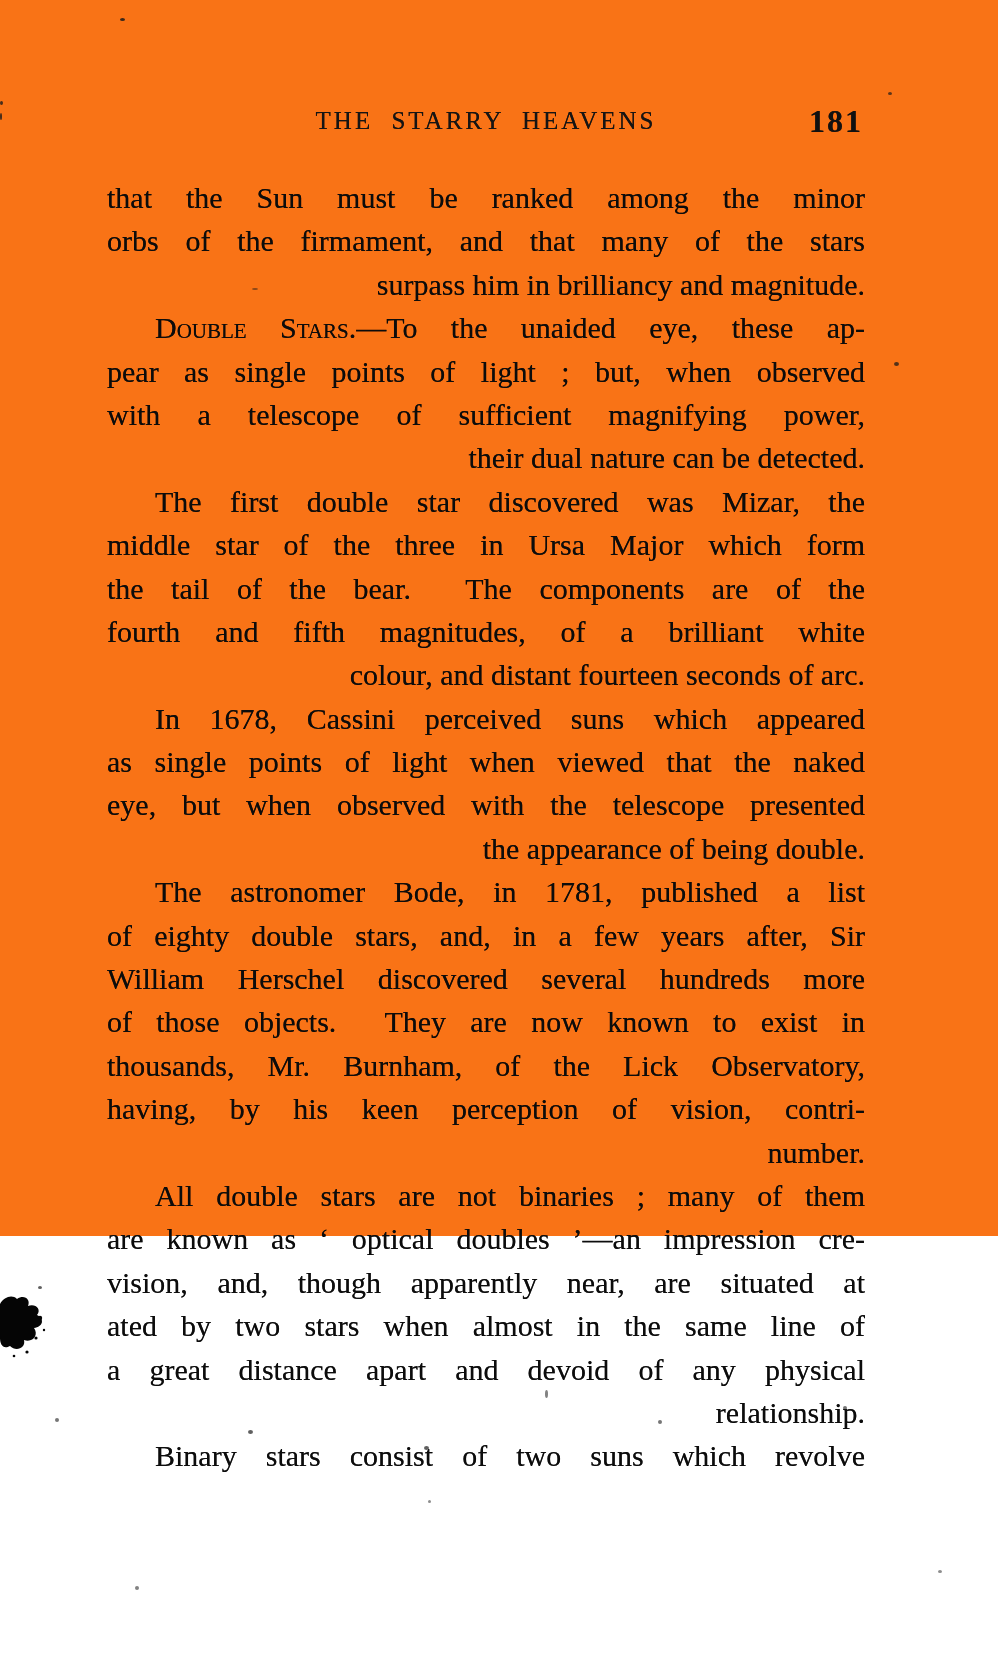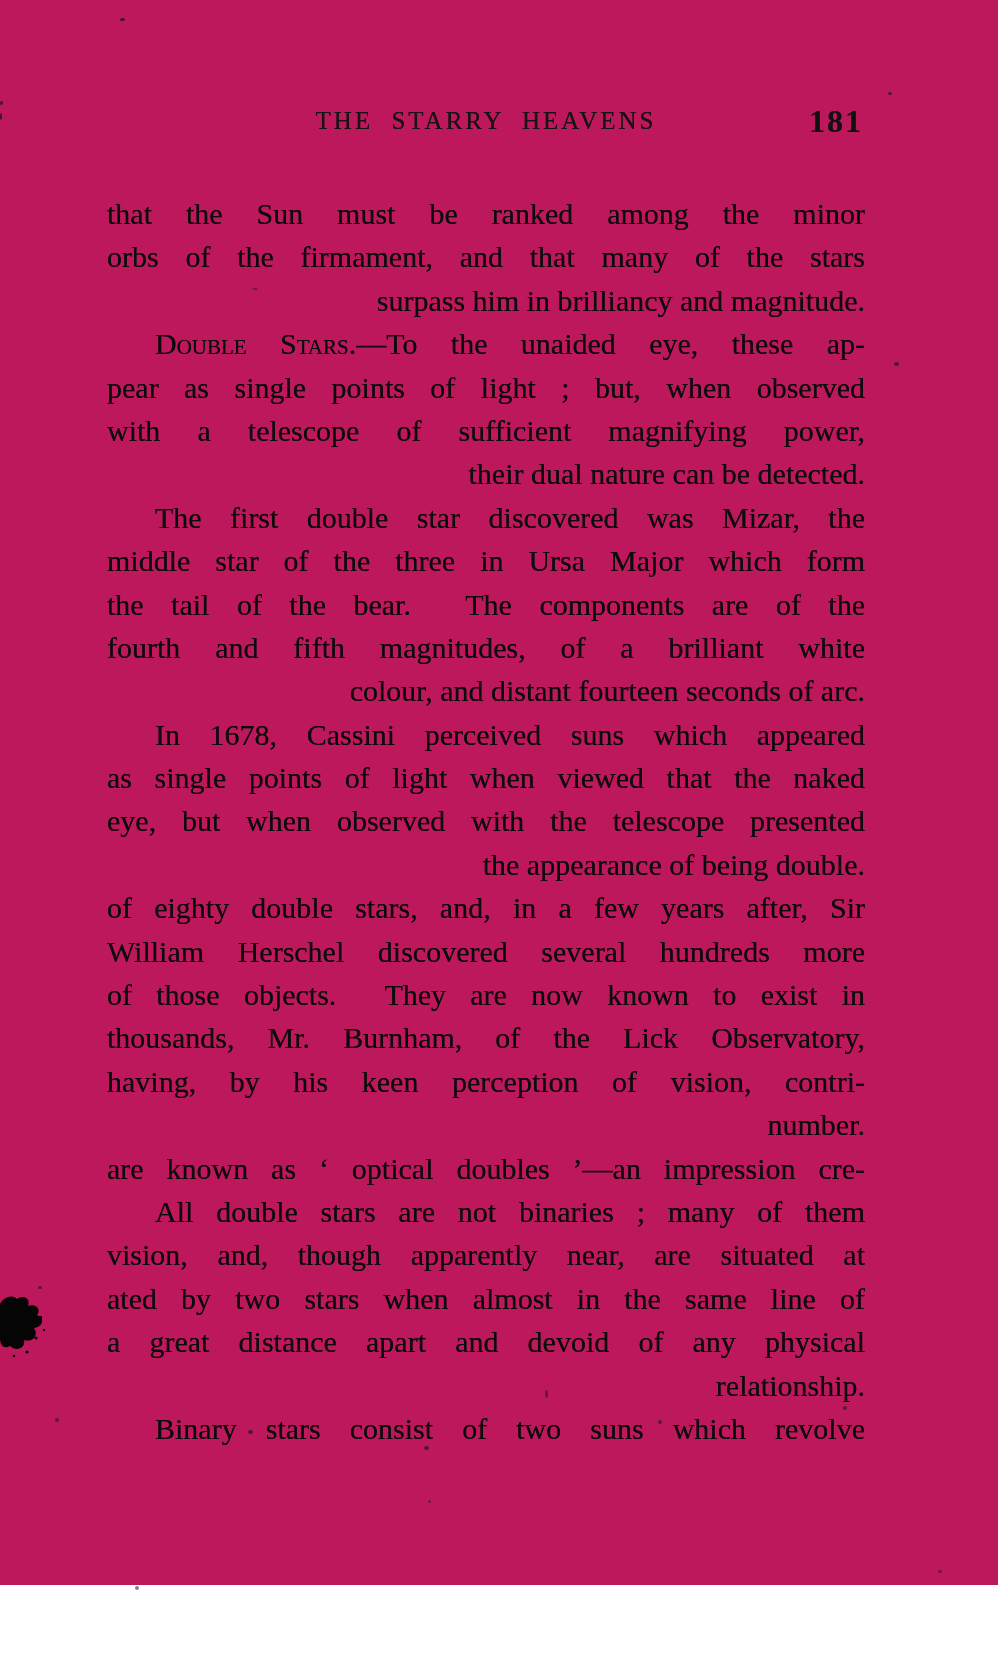--- a/index.html
+++ b/index.html
@@ -2,40 +2,40 @@
 <html><head>
 <meta charset="utf-8">
 <style>
   html,body{margin:0;padding:0;}
   body{
     width:998px;height:1660px;position:relative;overflow:hidden;
     background:#ffffff;
     font-family:"Liberation Serif","DejaVu Serif",serif;
   }
   .page{
-    position:absolute;left:0;top:0;width:998px;height:1585px;background:#be185d;
+    position:absolute;left:0;top:0;width:998px;height:1236px;background:#f97316;
   }
   .running-header{
     position:absolute;left:107px;top:104px;width:758px;height:34px;
   }
   .header-title{
     position:absolute;left:0;right:0;text-align:center;
     font-size:25px;line-height:34px;color:#151515;
     letter-spacing:3px;word-spacing:9px;
     text-shadow:0 0 0.6px rgba(0,0,0,0.75);
   }
   .page-number{
     position:absolute;right:2px;top:0;
     font-size:32px;line-height:34px;font-weight:bold;color:#111;
     letter-spacing:2px;
     text-shadow:0 0 0.5px rgba(0,0,0,0.6);
     text-align:right;
   }
   .text-block{
-    position:absolute;left:107px;top:192px;width:758px;
+    position:absolute;left:107px;top:176px;width:758px;
     font-size:30px;color:#0c0c0c;
     text-shadow:0 0 0.55px rgba(0,0,0,0.7);
   }
   .text-line{
     height:43.4px;line-height:43.4px;overflow:hidden;white-space:normal;
   }
   .text-line.justify{text-align:justify;text-align-last:justify;}
   .text-line.left{text-align:right;}
   .text-line.indent{padding-left:48px;}
   .smallcaps{font-variant:small-caps;}
@@ -64,28 +64,29 @@
       <div class="text-line left">their dual nature can be detected.</div>
       <div class="text-line justify indent">The first double star discovered was Mizar, the</div>
       <div class="text-line justify">middle star of the three in Ursa Major which form</div>
       <div class="text-line justify">the tail of the bear.&nbsp; The components are of the</div>
       <div class="text-line justify">fourth and fifth magnitudes, of a brilliant white</div>
       <div class="text-line left">colour, and distant fourteen seconds of arc.</div>
       <div class="text-line justify indent">In 1678, Cassini perceived suns which appeared</div>
       <div class="text-line justify">as single points of light when viewed that the naked</div>
       <div class="text-line justify">eye, but when observed with the telescope presented</div>
       <div class="text-line left">the appearance of being double.</div>
+      <div class="text-line justify indent">The astronomer Bode, in 1781, published a list</div>
       <div class="text-line justify">of eighty double stars, and, in a few years after, Sir</div>
       <div class="text-line justify">William Herschel discovered several hundreds more</div>
       <div class="text-line justify">of those objects.&nbsp; They are now known to exist in</div>
       <div class="text-line justify">thousands, Mr. Burnham, of the Lick Observatory,</div>
       <div class="text-line justify">having, by his keen perception of vision, contri-</div>
       <div class="text-line left">number.</div>
+      <div class="text-line justify indent">All double stars are not binaries ; many of them</div>
       <div class="text-line justify">are known as ‘ optical doubles ’—an impression cre-</div>
-      <div class="text-line justify indent">All double stars are not binaries ; many of them</div>
       <div class="text-line justify">vision, and, though apparently near, are situated at</div>
       <div class="text-line justify">ated by two stars when almost in the same line of</div>
       <div class="text-line justify">a great distance apart and devoid of any physical</div>
       <div class="text-line left">relationship.</div>
       <div class="text-line justify indent">Binary stars consist of two suns which revolve</div>
     </div>
 
   <svg class="ink-blot" id="ink-blot" viewBox="0 0 48 66" xmlns="http://www.w3.org/2000/svg" style="left: 0px; top: 1294px; width: 48px; height: 66px;">
     <path fill="#050505" d="M0,10 C4,3 12,0 17,5 C24,0 31,5 28,12 C35,9 42,15 37,21 C45,25 43,33 34,34
          C39,41 33,49 24,46 C26,54 16,58 10,52 C3,56 0,50 0,44 Z"></path>

